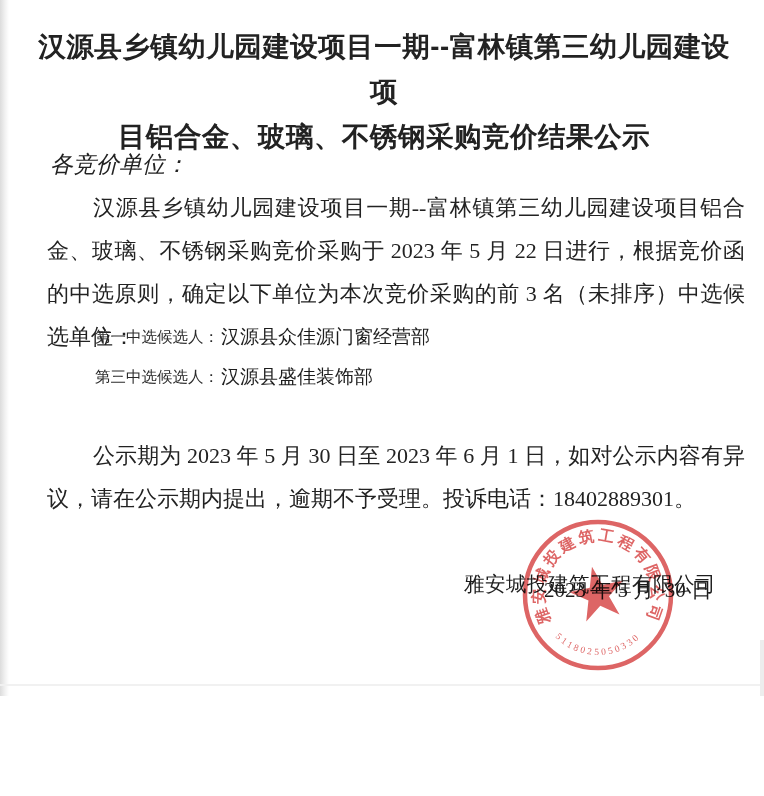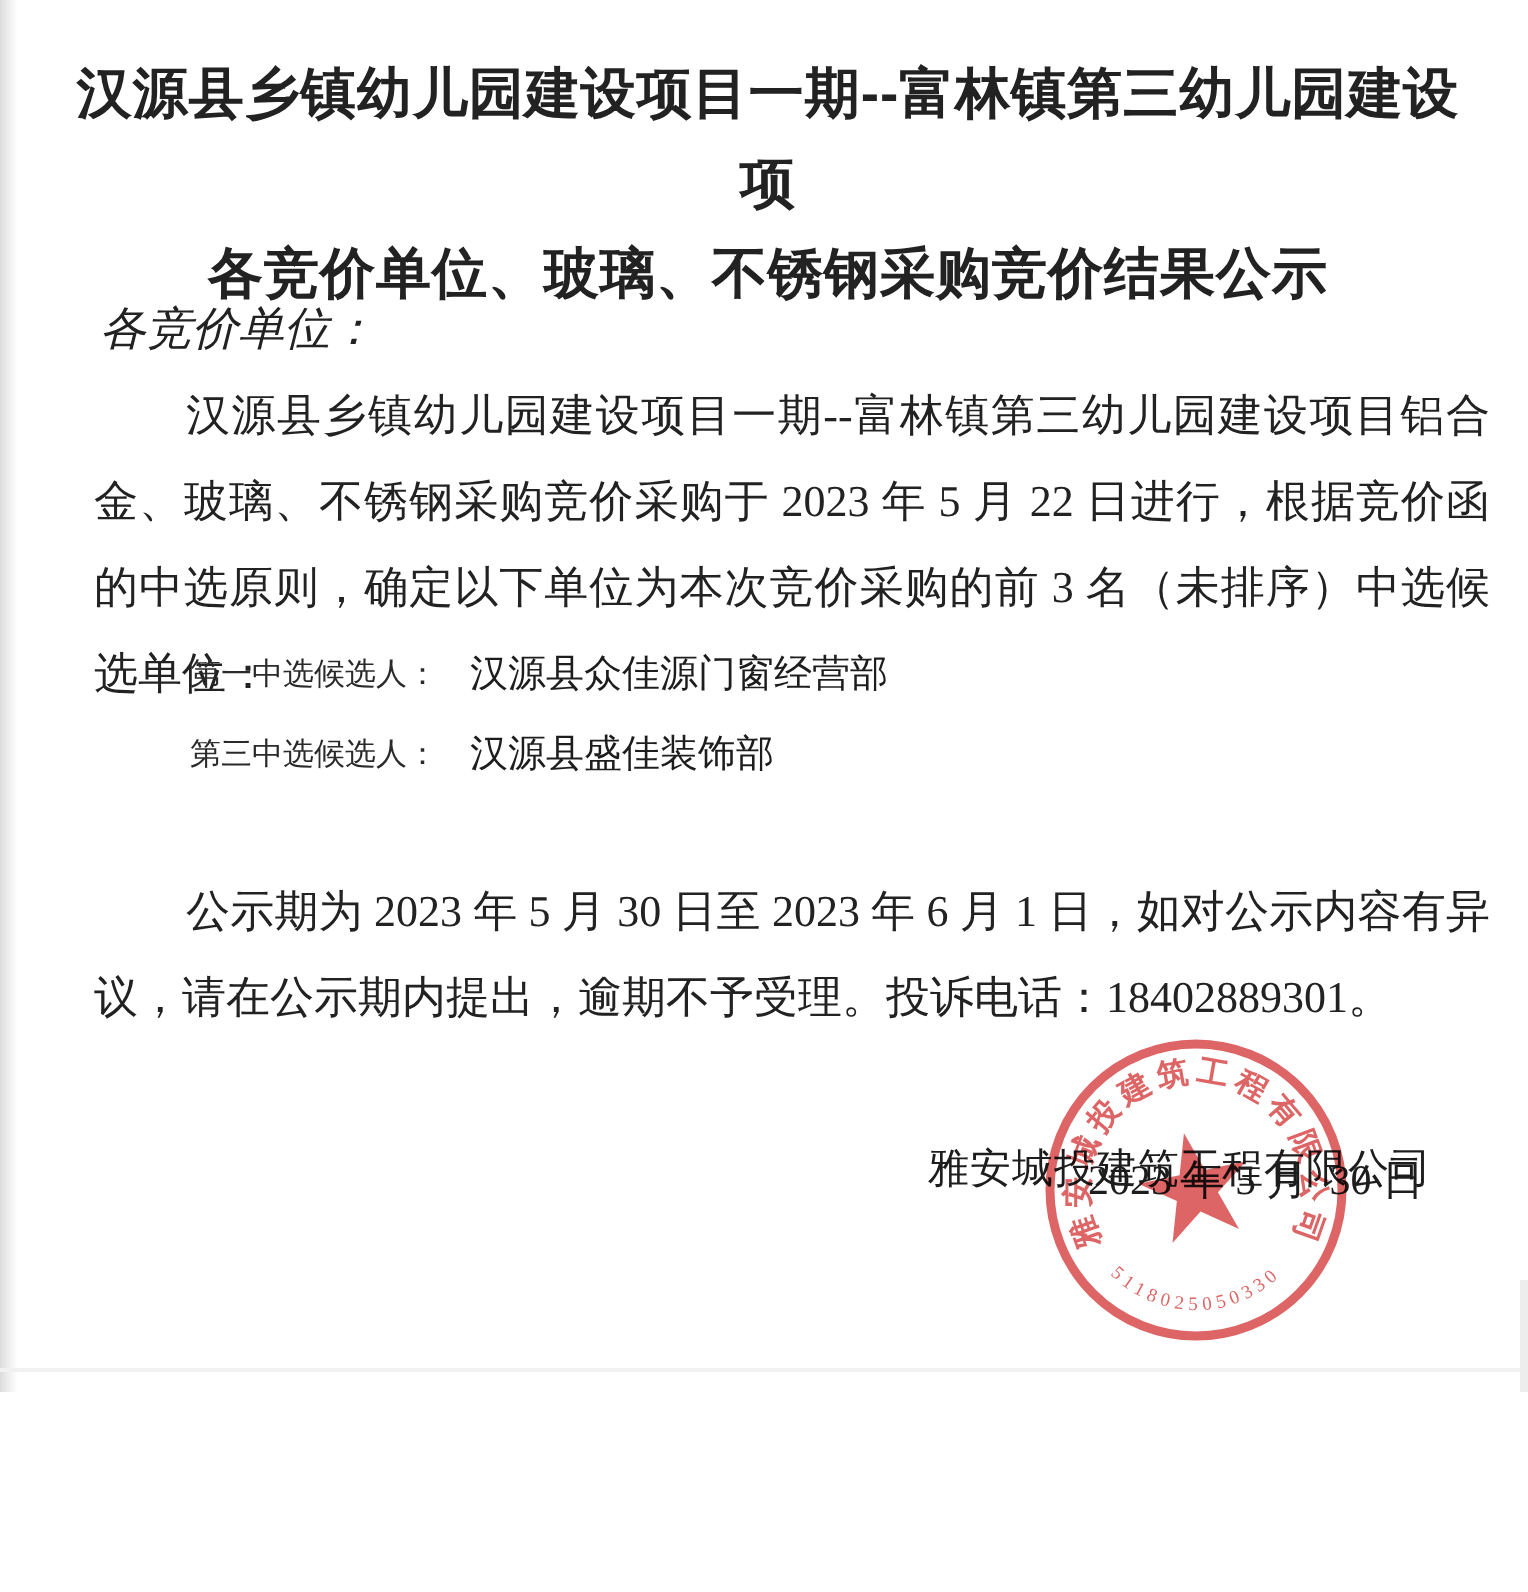--- a/index.html
+++ b/index.html
@@ -35,21 +35,21 @@
     position:absolute;left:47px;width:698px;margin:0;
     font-size:22px;line-height:43px;
     text-align:justify;text-indent:46px;color:#222222;
   }
   .para1{top:186px;}
   .para2{top:434px;}
 
   .candidates{position:absolute;top:317px;left:95px;}
   .cand-row{height:40px;display:flex;align-items:center;}
   .cand-label{font-size:15.5px;color:#2a2a2a;}
-  .cand-name{font-size:19px;margin-left:16px;color:#1d1d1d;}
+  .cand-name{font-size:19px;margin-left:2px;color:#1d1d1d;}
 
   .company{
     position:absolute;top:570px;left:464px;
     font-size:20.5px;letter-spacing:0.5px;color:#1d1d1d;
   }
   .date{
     position:absolute;top:576px;left:544px;
     font-size:21px;white-space:pre;color:#1d1d1d;
   }
 
@@ -63,21 +63,21 @@
 <body>
 
 <div class="page">
 
   <div class="edge-left"></div>
   <div class="scan-line"></div>
   <div class="edge-right"></div>
 
   <h1 class="title">
     <span class="tline">汉源县乡镇幼儿园建设项目一期--富林镇第三幼儿园建设项</span>
-    <span class="tline">各竞价单位、玻璃、不锈钢采购竞价结果公示</span>
+    <span class="tline">目铝合金、玻璃、不锈钢采购竞价结果公示</span>
   </h1>
 
   <div class="salutation">各竞价单位：</div>
 
   <p class="para para1">汉源县乡镇幼儿园建设项目一期--富林镇第三幼儿园建设项目铝合金、玻璃、不锈钢采购竞价采购于 2023 年 5 月 22 日进行，根据竞价函的中选原则，确定以下单位为本次竞价采购的前 3 名（未排序）中选候选单位：</p>
 
   <div class="candidates">
     <div class="cand-row">
       <span class="cand-label">第一中选候选人：</span>
       <span class="cand-name">汉源县众佳源门窗经营部</span>

